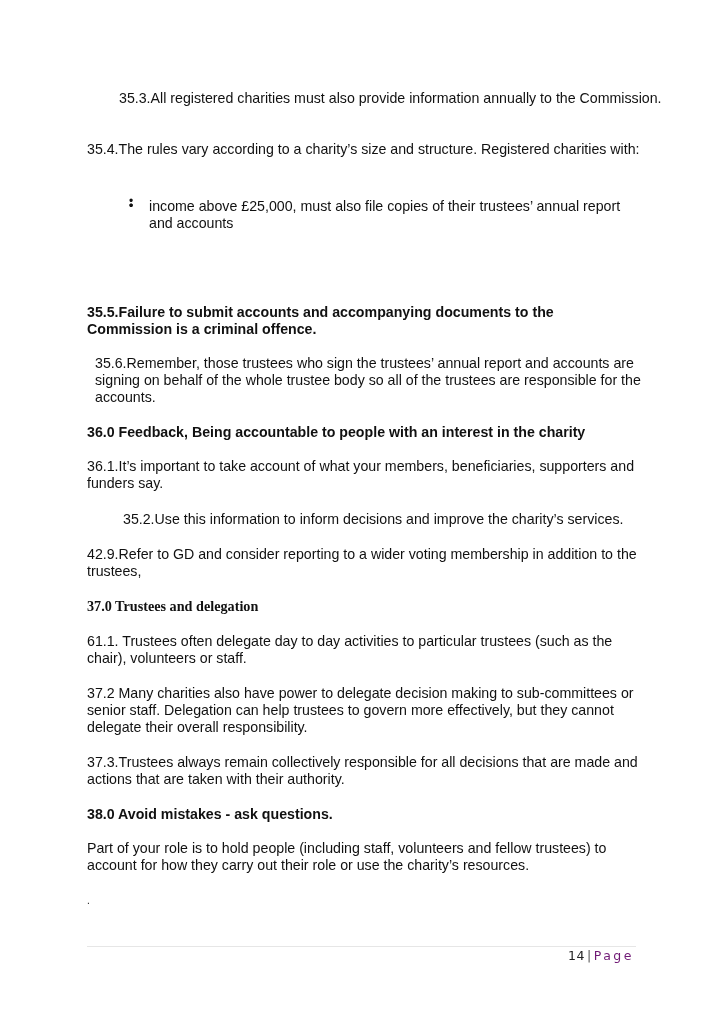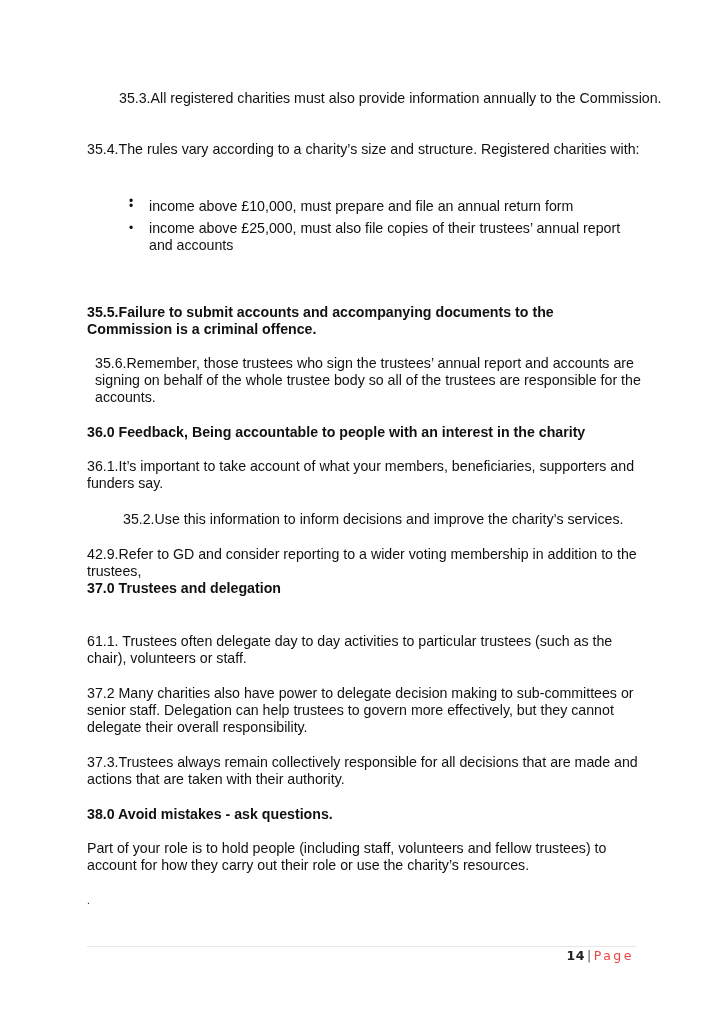--- a/index.html
+++ b/index.html
@@ -62,60 +62,59 @@
       background: #e6e6e6;
     }
     .page-number {
       position: absolute;
       right: 90px;
       top: 948px;
       font-size: 12.5px;
       font-family: "DejaVu Sans", sans-serif;
       letter-spacing: 0.5px;
     }
-    .page-number .num { color: #222222; font-weight: bold; }
+    .page-number .num { color: #222222; font-weight: normal; }
     .page-number .sep { color: #555555; margin: 0 2px; }
-    .page-number .word { color: #ef4444; letter-spacing: 2.5px; }
+    .page-number .word { color: #701a75; letter-spacing: 2.5px; }
   </style>
 </head>
 <body>
 
 <div class="page">
 
   <p class="block" style="top:90px;margin-left:32px;">35.3.All registered charities must also provide information annually to the Commission.</p>
 
   <p class="block" style="top:141px;">35.4.The rules vary according to a charity’s size and structure. Registered charities with:</p>
 
   <ul class="bullets" style="top:193px;">
     <li>
       <span class="dot">•</span>
     </li>
     <li>
       <span class="dot">•</span>
-      <span>income above £10,000, must prepare and file an annual return form</span>
     </li>
     <li>
       <span class="dot">•</span>
       <span>income above £25,000, must also file copies of their trustees’ annual report and accounts</span>
     </li>
   </ul>
 
   <p class="block" style="top:304px;font-weight:bold;">35.5.Failure to submit accounts and accompanying documents to the Commission is a criminal offence.</p>
 
   <p class="block" style="top:355px;margin-left:8px;">35.6.Remember, those trustees who sign the trustees’ annual report and accounts are signing on behalf of the whole trustee body so all of the trustees are responsible for the accounts.</p>
 
   <p class="block heading" style="top:424px;">36.0  Feedback, Being accountable to people with an interest in the charity</p>
 
   <p class="block" style="top:458px;">36.1.It’s important to take account of what your members, beneficiaries, supporters and funders say.</p>
 
   <p class="block" style="top:511px;margin-left:36px;">35.2.Use this information to inform decisions and improve the charity’s services.</p>
 
   <p class="block" style="top:546px;">42.9.Refer to GD and consider reporting to  a wider voting membership in addition to the trustees,</p>
 
-  <p class="block heading" style="top:580px;">37.0 Trustees and delegation</p>
+  <p class="block heading" style="top:598px;font-family:Liberation Serif, serif;">37.0 Trustees and delegation</p>
 
   <p class="block" style="top:633px;">61.1. Trustees often delegate day to day activities to particular trustees (such as the chair), volunteers or staff.</p>
 
   <p class="block" style="top:685px;">37.2 Many charities also have power to delegate decision making to sub-committees or senior staff. Delegation can help trustees to govern more effectively, but they cannot delegate their overall responsibility.</p>
 
   <p class="block" style="top:754px;">37.3.Trustees always remain collectively responsible for all decisions that are made and actions that are taken with their authority.</p>
 
   <p class="block heading" style="top:806px;">38.0  Avoid mistakes - ask questions.</p>
 
   <p class="block" style="top:840px;">Part of your role is to hold people (including staff, volunteers and fellow trustees) to account for how they carry out their role or use the charity’s resources.</p>

